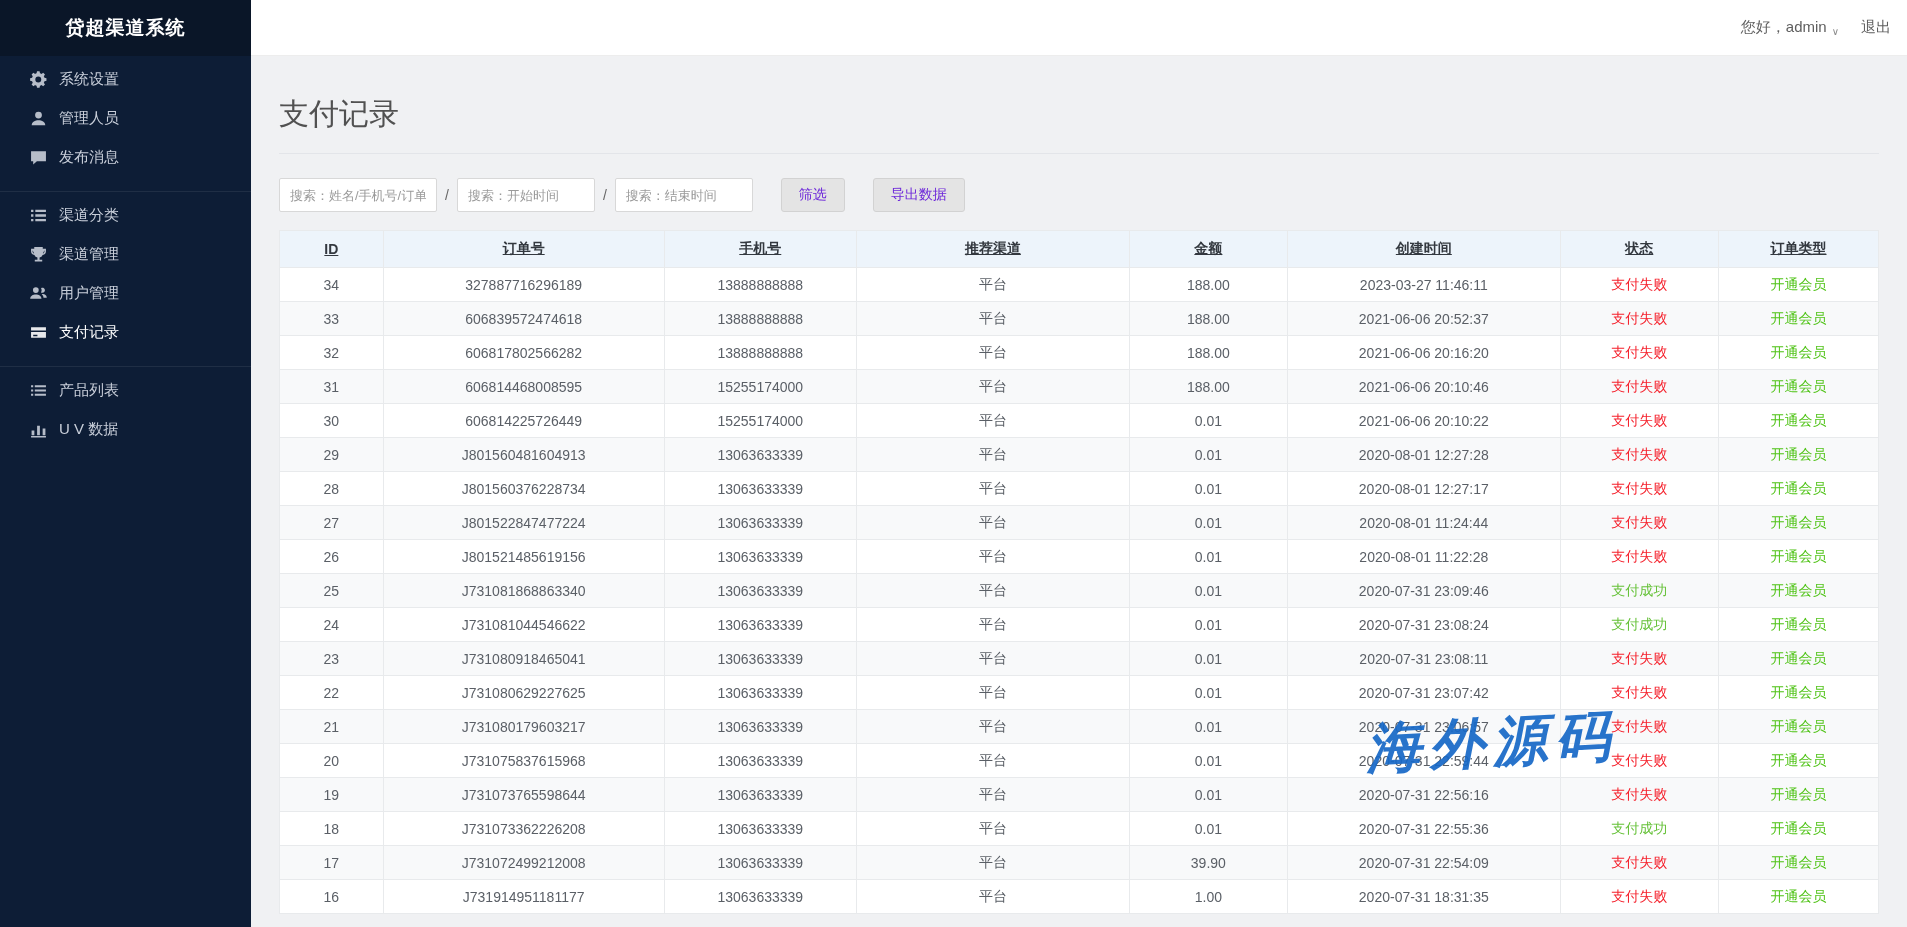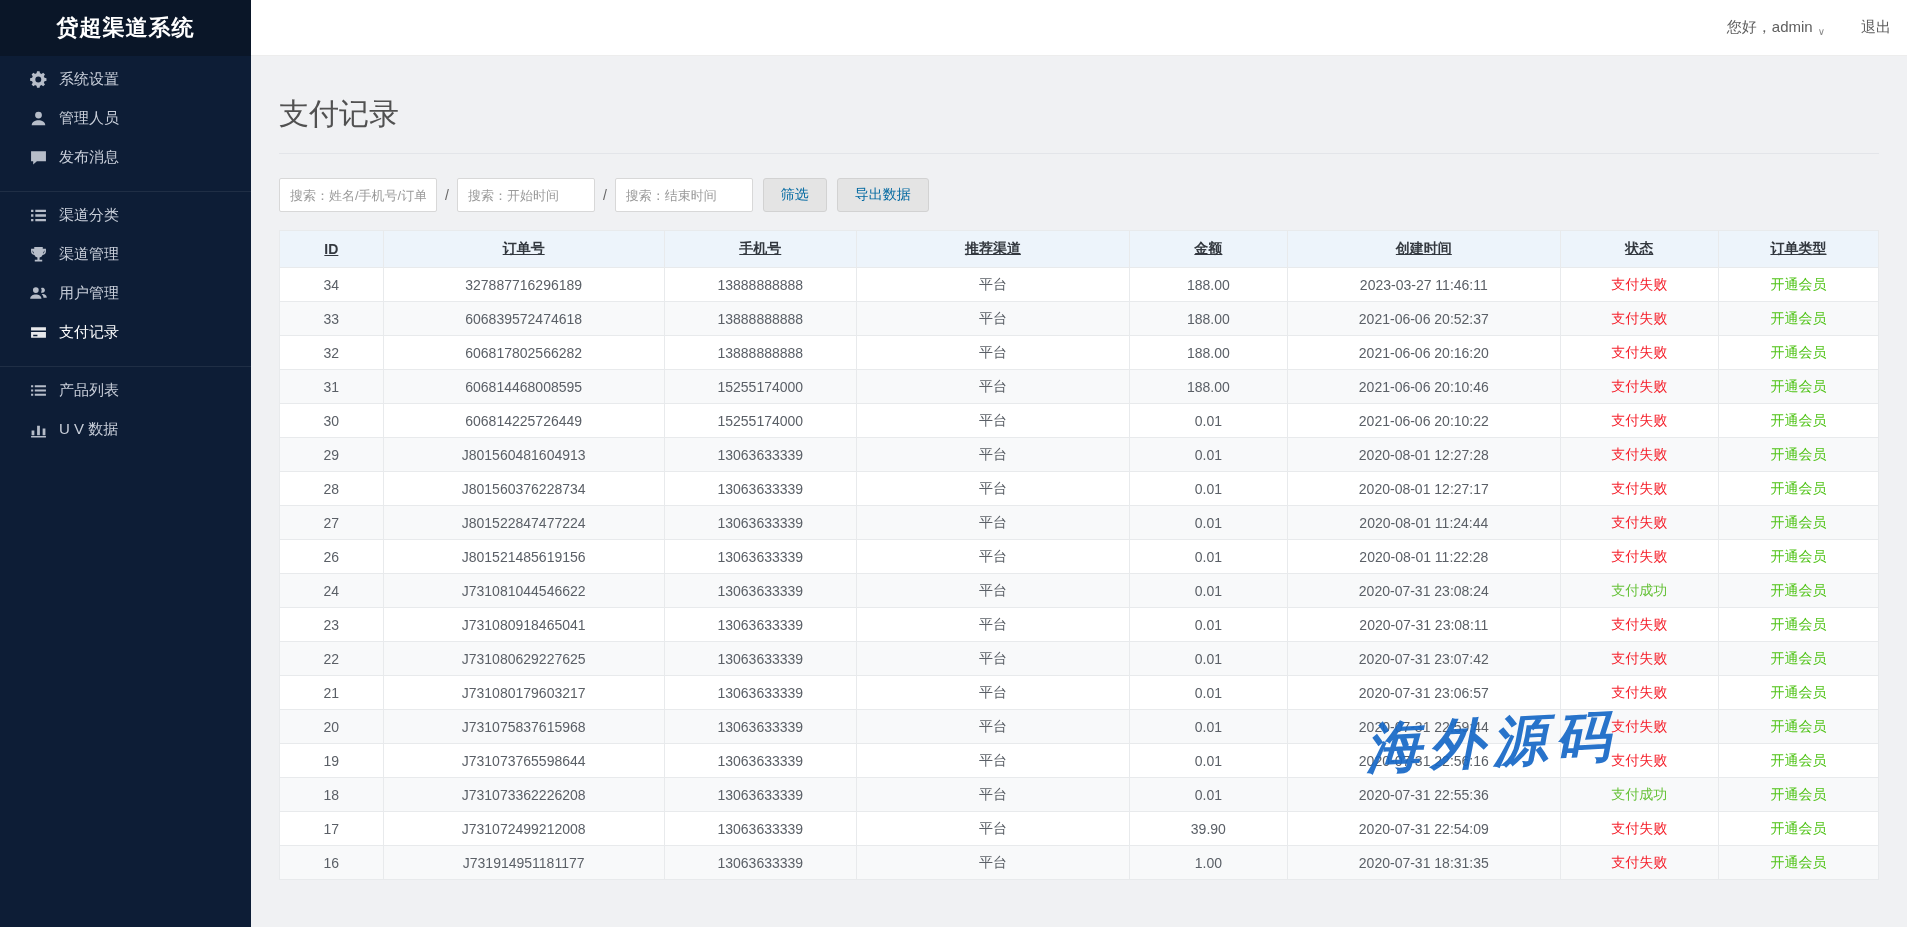--- a/index.html
+++ b/index.html
@@ -8,59 +8,59 @@
     width:1907px; height:927px; overflow:hidden;
     background:#f0f1f3;
     font-family:"Liberation Sans","DejaVu Sans",sans-serif;
   }
   .app { display:flex; width:100%; height:100%; }
 
   
   .sidebar { width:251px; min-width:251px; background:#0d1d36; height:100%; }
   .logo {
     height:56px; line-height:56px; text-align:center;
-    background:#0a1628; color:#fff; font-size:22px; font-weight:bold; letter-spacing:1px;
+    background:#0a1628; color:#fff; font-size:19px; font-weight:bold; letter-spacing:1px;
   }
   .nav-group { padding:4px 0 14px; }
   .nav-group + .nav-group { border-top:1px solid rgba(255,255,255,.08); }
   .nav-item {
     display:flex; align-items:center; height:39px; padding-left:30px;
     font-size:15px; color:#c9cfda; cursor:pointer;
   }
   .nav-item.active { color:#fff; }
   .nav-icon { width:17px; height:17px; margin-right:12px; display:inline-flex; opacity:.9; }
   .nav-icon svg { width:100%; height:100%; }
 
   
   .main { flex:1; display:flex; flex-direction:column; position:relative; min-width:0; }
   .topbar {
     height:56px; background:#fff; border-bottom:1px solid #ededed;
     display:flex; align-items:center; justify-content:flex-end;
     padding-right:16px; font-size:15px; color:#5f5f5f;
   }
   .greeting { display:inline-flex; align-items:flex-end; cursor:pointer; }
   .caret { font-size:10px; color:#8a8a8a; margin-left:5px; }
-  .logout { margin-left:36px; cursor:pointer; }
+  .logout { margin-left:22px; cursor:pointer; }
 
   .content { flex:1; padding:0 28px; overflow:hidden; }
   .page-header { padding:38px 0 18px; border-bottom:1px solid #e3e5e9; }
   .page-title { margin:0; font-size:30px; font-weight:400; color:#515151; }
 
   .filter-row { display:flex; align-items:center; margin-top:24px; }
   .filter-input {
     height:34px; border:1px solid #d8d8d8; border-radius:2px; background:#fff;
     padding:0 10px; font-size:13px; color:#333; font-family:inherit;
   }
   .filter-input::placeholder { color:#9a9a9a; }
   .w-lg { width:158px; } .w-sm { width:138px; }
   .sep { margin:0 8px; color:#666; font-size:14px; }
   .btn {
-    height:34px; padding:0 17px; margin-left:10px;
+    height:34px; padding:0 17px; margin-left:28px;
     background:#e4e4e4; border:1px solid #d2d2d2; border-radius:3px;
-    font-size:14px; color:#0369a1; cursor:pointer; font-family:inherit;
+    font-size:14px; color:#6d28d9; cursor:pointer; font-family:inherit;
   }
 
   table { width:100%; border-collapse:collapse; margin-top:18px; background:#fff; table-layout:fixed; }
   th {
     background:#edf4fb; font-weight:bold; color:#33383f; font-size:14px;
     height:37px; border:1px solid #e8eaec; padding:0 6px;text-decoration:underline;
   }
   td {
     height:34px; text-align:center; font-size:14px; color:#5a5f66;
     border:1px solid #e8eaec; padding:0 6px; overflow:hidden; white-space:nowrap;
@@ -300,20 +300,30 @@
               <td>26</td>
               <td>J801521485619156</td>
               <td>13063633339</td>
               <td>平台</td>
               <td>0.01</td>
               <td>2020-08-01 11:22:28</td>
               <td class="st-fail">支付失败</td>
               <td class="order-type">开通会员</td>
             </tr>
             <tr>
+              <td>25</td>
+              <td>J731081868863340</td>
+              <td>13063633339</td>
+              <td>平台</td>
+              <td>0.01</td>
+              <td>2020-07-31 23:09:46</td>
+              <td class="st-ok">支付成功</td>
+              <td class="order-type">开通会员</td>
+            </tr>
+            <tr>
               <td>24</td>
               <td>J731081044546622</td>
               <td>13063633339</td>
               <td>平台</td>
               <td>0.01</td>
               <td>2020-07-31 23:08:24</td>
               <td class="st-ok">支付成功</td>
               <td class="order-type">开通会员</td>
             </tr>
             <tr>

